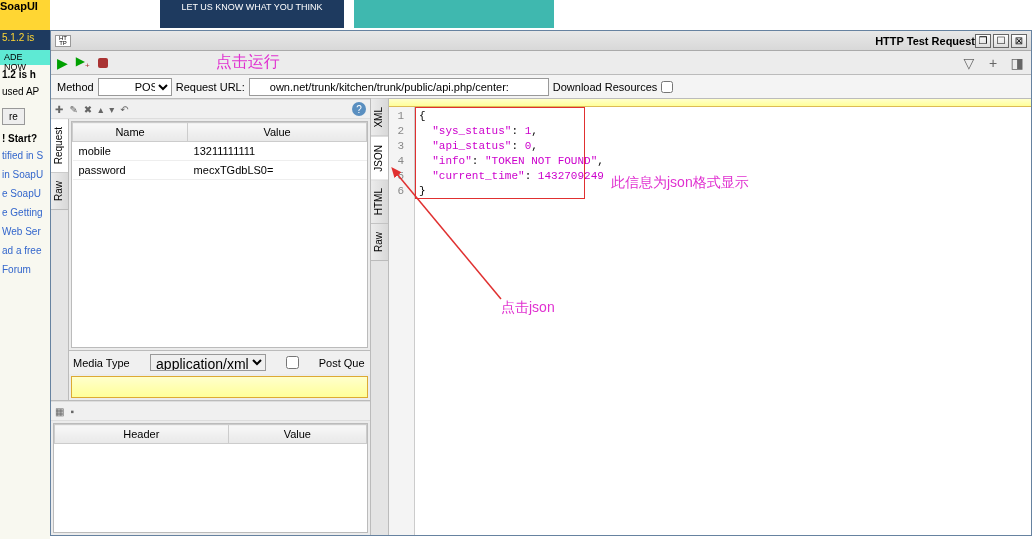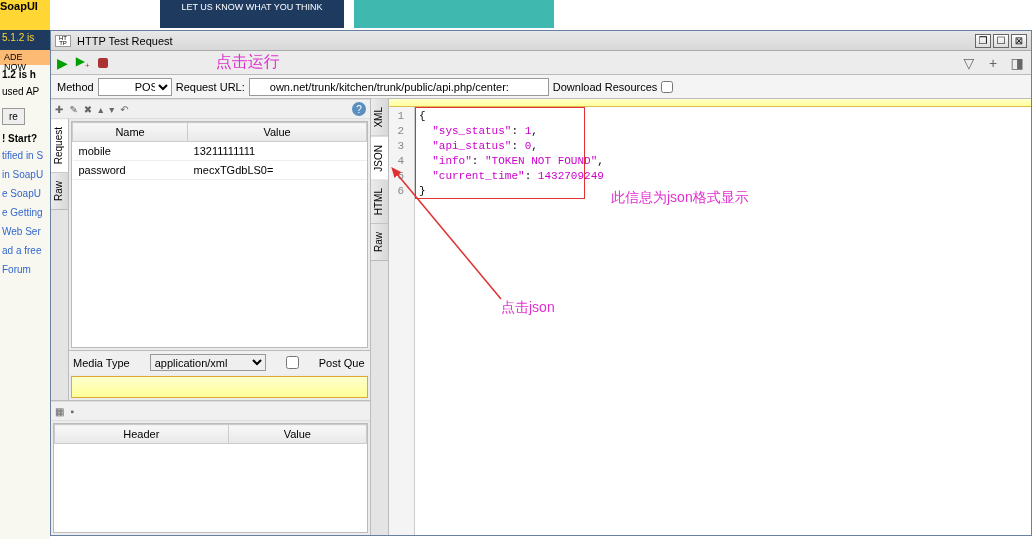--- a/index.html
+++ b/index.html
@@ -1,35 +1,35 @@
 <!DOCTYPE html>
 <html><head>
 <meta charset="utf-8">
 <style>
   * { box-sizing: border-box; margin: 0; padding: 0; }
   body { font-family: Arial, sans-serif; font-size: 11px; background: #fff; width: 1035px; height: 539px; overflow: hidden; position: relative; }
   
   .left-bg { position: absolute; left: 0; top: 0; width: 50px; height: 539px; background: #f8f8f0; z-index: 0; }
   .left-bg .banner1 { background: #ffd633; width: 50px; height: 30px; }
   .left-bg .banner2 { background: #1e3a5f; color: #ffd633; font-size: 10px; padding: 2px; height: 20px; }
-  .left-bg .banner3 { background: #fdba74; padding: 2px 4px; font-size: 9px; height: 15px; }
+  .left-bg .banner3 { background: #5eead4; padding: 2px 4px; font-size: 9px; height: 15px; }
   .sidebar-text { font-size: 10px; padding: 4px 2px; }
   .sidebar-text b { display: block; margin-bottom: 6px; }
   .sidebar-text a { color: #3366cc; display: block; margin-bottom: 8px; text-decoration: none; }
   .sidebar-text button { border: 1px solid #999; background: #eee; padding: 2px 6px; font-size: 10px; margin-bottom: 8px; }
   
   .top-banners { position: absolute; top: 0; left: 160px; height: 28px; display: flex; gap: 10px; z-index: 1; }
   .top-banners .tb1 { width: 184px; height: 28px; background: #1e3a5f; color: #fff; font-size: 9px; text-align: center; line-height: 14px; padding: 0 4px; }
   .top-banners .tb2 { width: 200px; height: 28px; background: #3fb8af; }
   
   .main-window { position: absolute; left: 50px; top: 30px; right: 3px; bottom: 3px; border: 1px solid #6682a0; background: #ececec; z-index: 2; }
   
   .titlebar { background: linear-gradient(#e8e8e8, #d8d8d8); border-bottom: 1px solid #aaa; height: 20px; display: flex; align-items: center; padding: 0 4px; font-size: 11px; }
   .titlebar .ticon { width: 16px; height: 12px; border: 1px solid #999; background: #fff; font-size: 6px; display: flex; flex-direction: column; align-items: center; justify-content: center; margin-right: 6px; line-height: 5px; }
-  .titlebar .title { flex: 1; font-weight: normal; }
+  .titlebar .title { flex: 1; font-weight: bold; text-align: right; }
   .titlebar .wbtns { display: flex; gap: 2px; }
   .titlebar .wbtn { width: 16px; height: 14px; border: 1px solid #666; background: linear-gradient(#fefefe,#ddd); display: flex; align-items: center; justify-content: center; font-size: 10px; cursor: pointer; }
   
   .toolbar { height: 24px; display: flex; align-items: center; padding: 0 6px; gap: 8px; border-bottom: 1px solid #bbb; }
   .toolbar .run { color: #00a000; font-size: 14px; cursor: pointer; }
   .toolbar .runplus { color: #00a000; font-size: 12px; position: relative; cursor: pointer; }
   .toolbar .stop { width: 10px; height: 10px; background: #a33; border-radius: 2px; cursor: pointer; }
   .toolbar .spacer { flex: 1; }
   .toolbar .ann { color: #e030d0; font-size: 16px; font-weight: 400; }
   .toolbar .tbtn { width: 16px; height: 16px; display: flex; align-items: center; justify-content: center; color: #666; cursor: pointer; font-size: 14px; }
@@ -53,21 +53,21 @@
   .vtab { writing-mode: vertical-rl; transform: rotate(180deg); padding: 8px 2px; font-size: 10px; border-top: 1px solid #bbb; background: linear-gradient(to right, #d8d8d8, #ececec); cursor: pointer; }
   .vtab.active { background: #fff; }
   .vtab-content { flex: 1; display: flex; flex-direction: column; }
   
   .param-table { flex: 1; background: #fff; margin: 2px; border: 1px solid #bbb; overflow: auto; }
   .param-table table { width: 100%; border-collapse: collapse; font-size: 11px; }
   .param-table th { background: linear-gradient(#f8f8f8,#e8e8e8); border: 1px solid #ccc; padding: 3px; font-weight: normal; }
   .param-table td { border-bottom: 1px solid #eee; padding: 3px 6px; }
   
   .mediabar { height: 24px; display: flex; align-items: center; gap: 20px; padding: 0 4px; border-top: 1px solid #bbb; background: #f0f0f0; }
-  .mediabar select { border: 1px solid #999; height: 17px; font-size: 11px; width: 116px; }
+  .mediabar select { border: 1px solid #999; height: 17px; font-size: 14px; width: 116px; text-align: right; }
   
   .yellowbar { height: 22px; background: linear-gradient(#ffffcc, #ffff99); margin: 2px; border: 1px solid #ddaa33; }
   
   .header-section { border-top: 1px solid #bbb; display: flex; flex-direction: column; }
   .header-table { height: 110px; background: #fff; margin: 2px; border: 1px solid #bbb; }
   .header-table table { width: 100%; border-collapse: collapse; font-size: 11px; }
   .header-table th { background: linear-gradient(#f8f8f8,#e8e8e8); border: 1px solid #ccc; padding: 3px; font-weight: normal; }
   
   .right-panel { flex: 1; display: flex; background: #ececec; position: relative; }
   .right-vtabs { width: 18px; background: #e4e4e4; display: flex; flex-direction: column; border-right: 1px solid #bbb; }
@@ -234,21 +234,21 @@
             <div>&nbsp;&nbsp;<span class="s">"sys_status"</span>: <span class="n">1</span>,</div>
             <div>&nbsp;&nbsp;<span class="s">"api_status"</span>: <span class="n">0</span>,</div>
             <div>&nbsp;&nbsp;<span class="s">"info"</span>: <span class="s">"TOKEN NOT FOUND"</span>,</div>
             <div>&nbsp;&nbsp;<span class="s">"current_time"</span>: <span class="n">1432709249</span></div>
             <div><span class="b">}</span></div>
           </div>
           <div class="redbox"></div>
         </div>
       </div>
 
-      <div class="annotation" style="left:240px; top:90px;">
+      <div class="annotation" style="left:240px; top:75px;">
         <div>此信息为json格式显示</div>
       </div>
       <div class="annotation" style="left:130px; top:200px;">点击json</div>
 
       <svg class="arrow-line" style="left:0;top:0;width:260px;height:220px">
         <defs>
             <marker id="ah" markerWidth="8" markerHeight="8" refX="1" refY="3" orient="auto">
               <path d="M0,0 L0,6 L7,3 z" fill="#e03030"></path>
             </marker>
           </defs>

